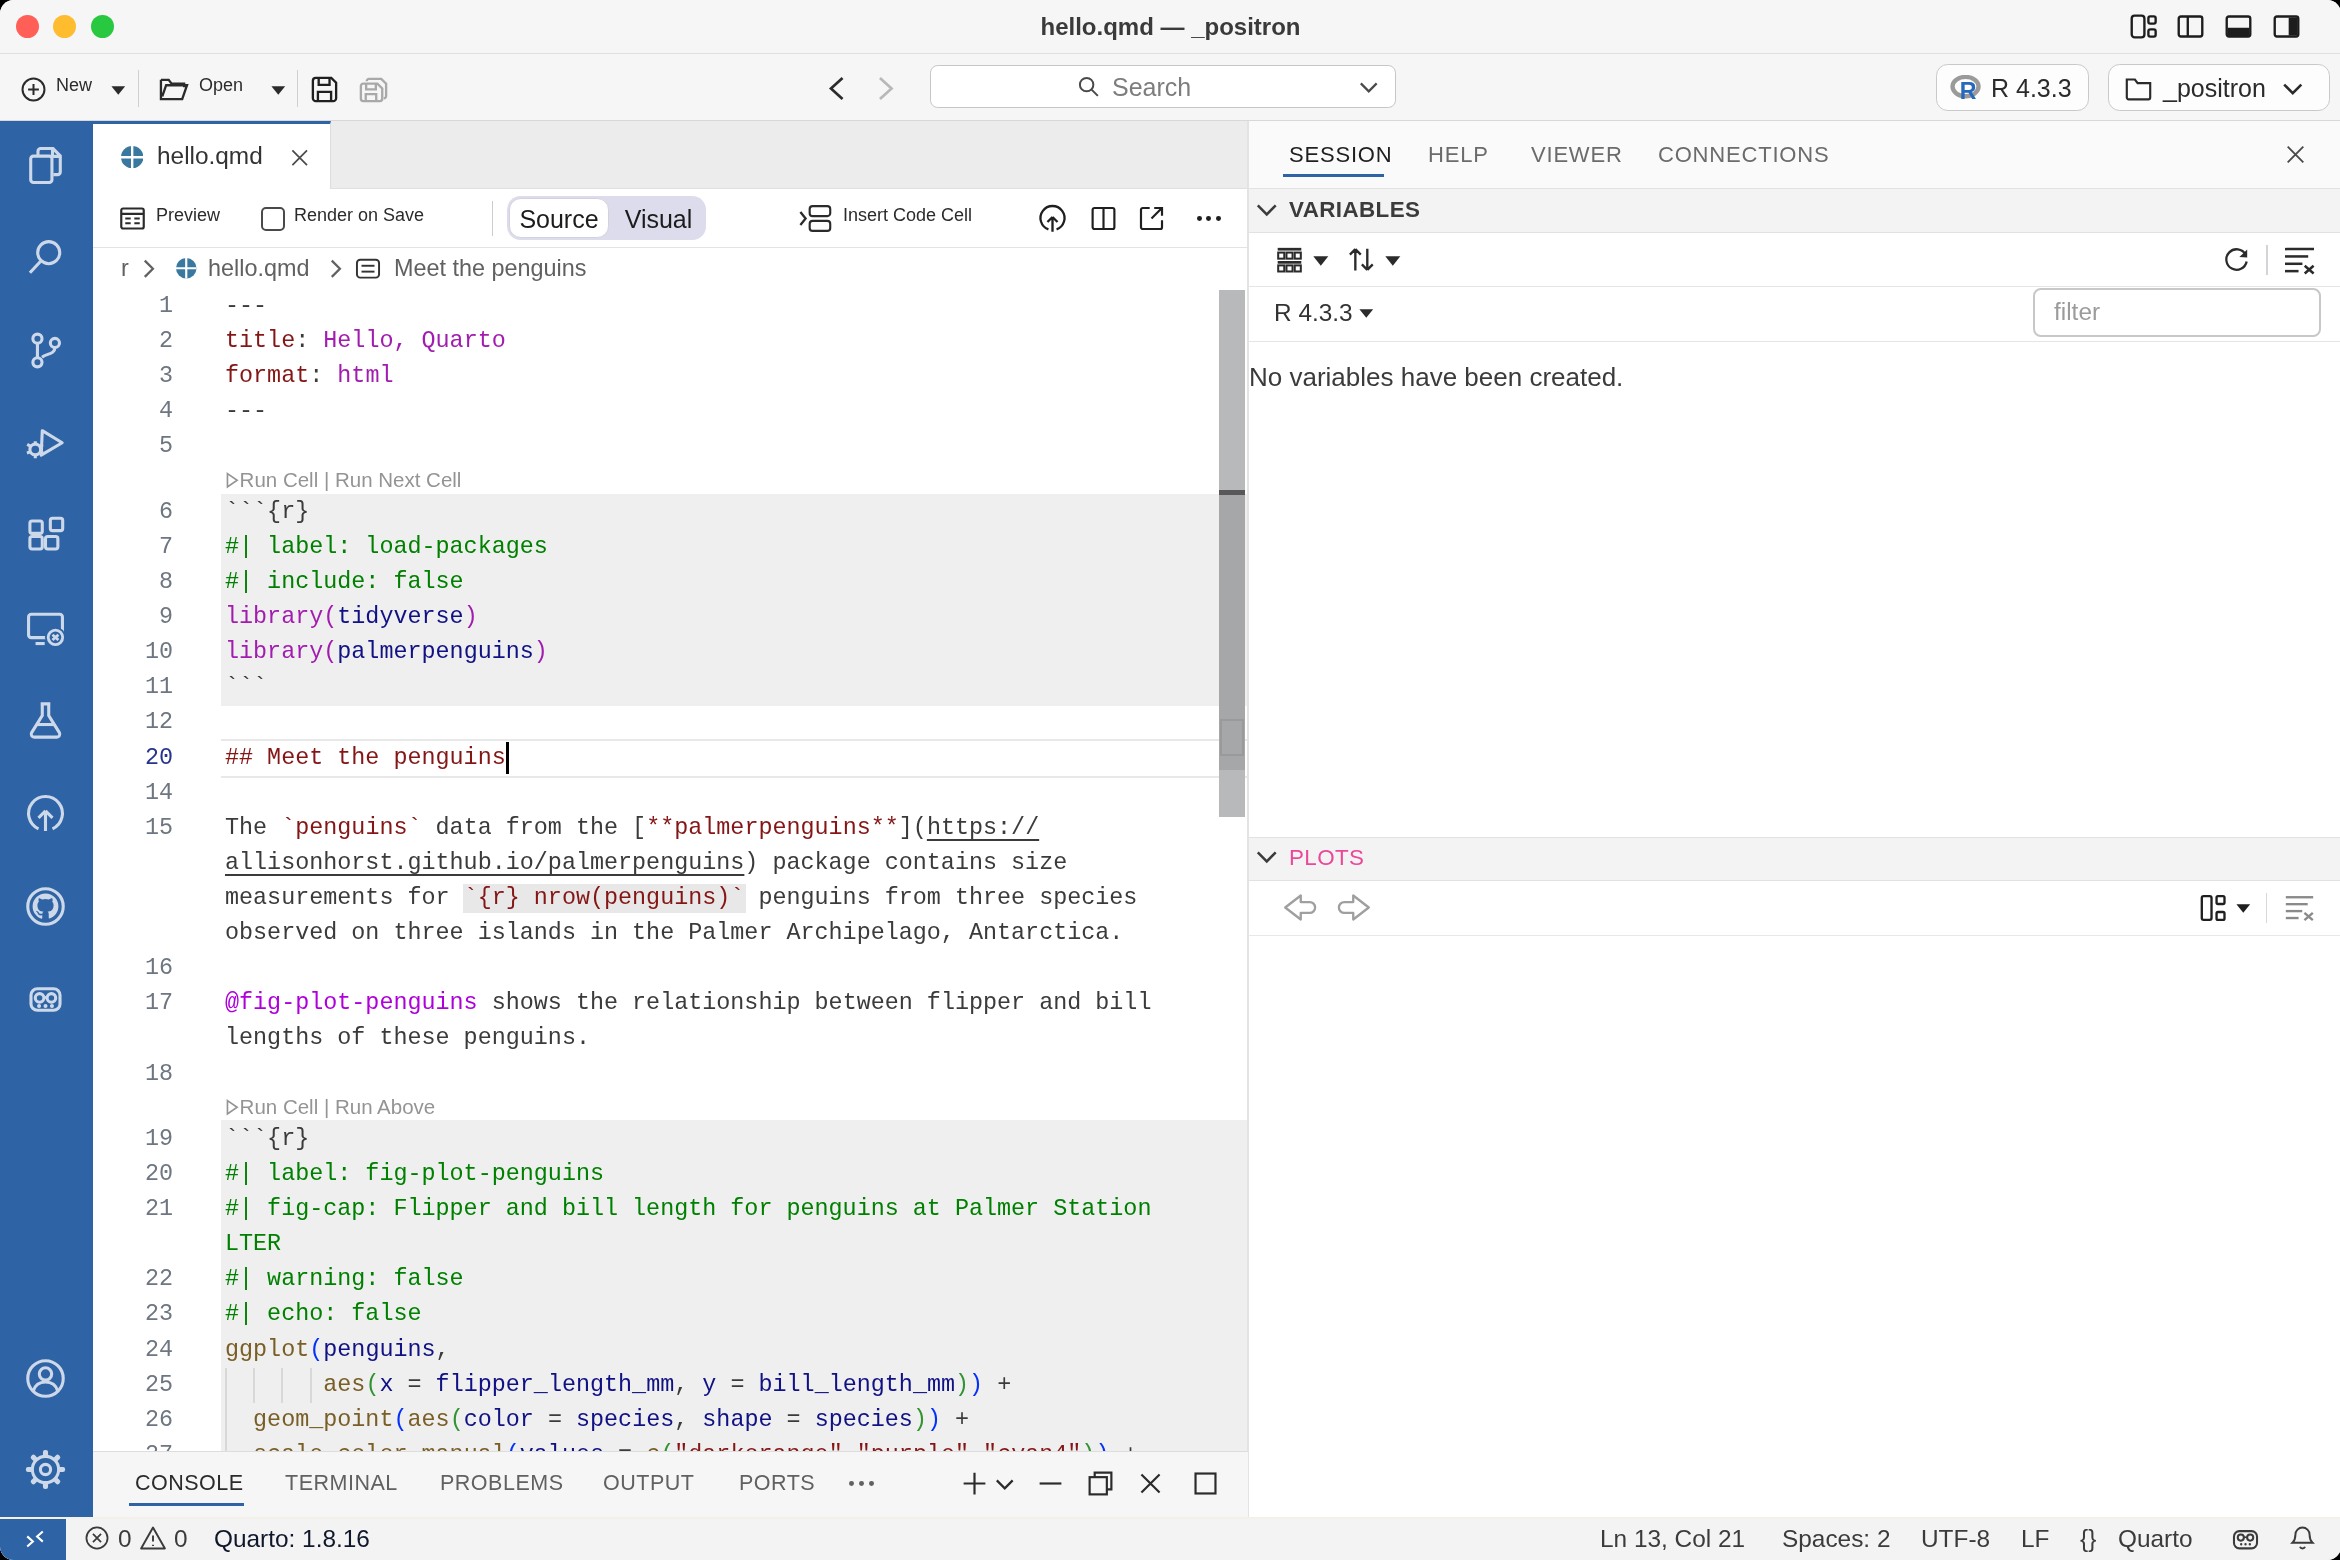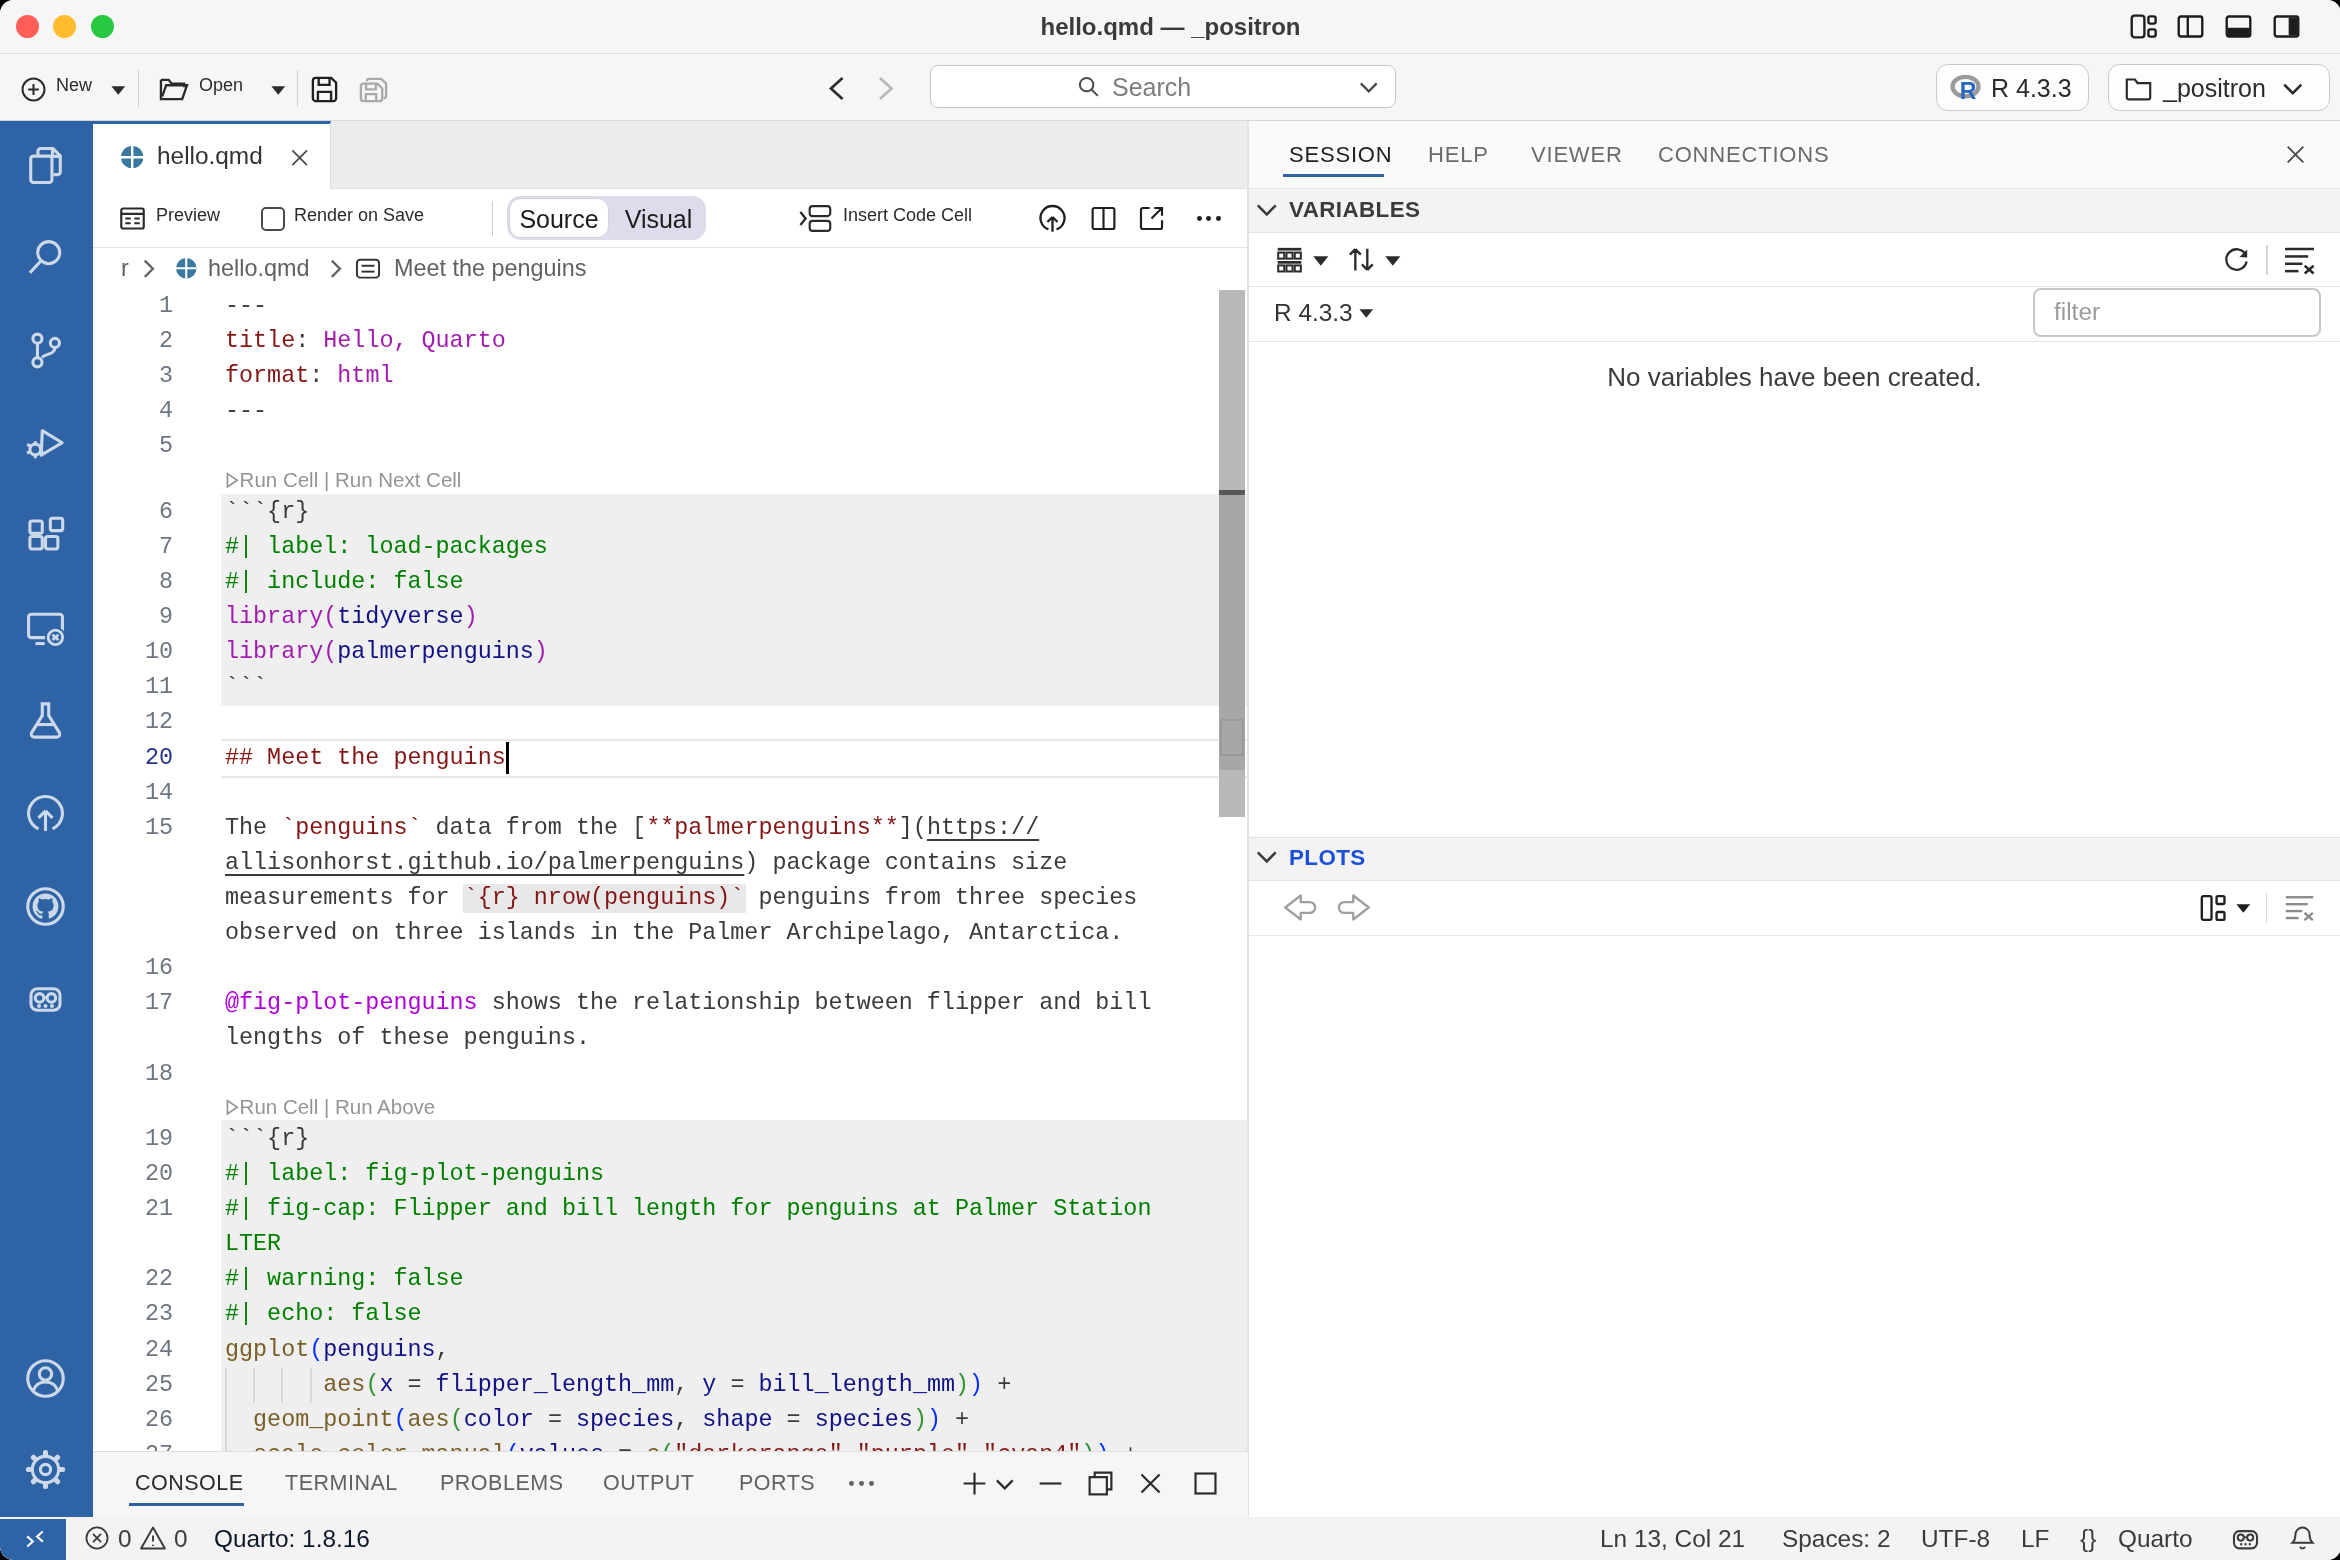--- a/index.html
+++ b/index.html
@@ -371,27 +371,27 @@
       </g>
     </svg>
 
 <div class="a" style="left:1249px;top:287px;width:1091px;height:55px;background:#fff;border-bottom:1px solid #e5e5e5"></div>
 <div class="a" style="left:1274px;top:299px;font-size:24.4px;color:#333">R 4.3.3</div>
 <svg class="a" style="left:1358px;top:308px" width="16.6" height="10.7" viewBox="0 0 10 7">
       <path d="M0.5 0.8h9L5 6.4z" fill="#2b2b2b"></path>
     </svg>
 <div class="a" style="left:2033px;top:288px;width:288px;height:49px;background:#fff;border:2px solid #c8c8c8;border-radius:7.8px"></div>
 <div class="a" style="left:2054px;top:298px;font-size:24.4px;color:#9b9b9b">filter</div>
-<div class="a" style="left:1249px;top:362px;width:1091px;height:29px;text-align:center;font-size:26px;color:#3b3b3b">No variables have been created.</div>
+<div class="a" style="left:1249px;top:362px;width:1091px;height:29px;text-align:left;font-size:26px;color:#3b3b3b">No variables have been created.</div>
 
 <div class="a" style="left:1249px;top:837px;width:1091px;height:44px;background:#f3f3f3;border-top:1px solid #e2e2e2;border-bottom:1px solid #e2e2e2"></div>
 <svg class="a" style="left:1256px;top:850px" width="21.5" height="15.6" viewBox="0 0 12 8">
       <path d="M1 1l5 5 5-5" fill="none" stroke="#3b3b3b" stroke-width="1.4"></path>
     </svg>
-<div class="a" style="left:1289px;top:845px;font-size:22.4px;font-weight:bold;letter-spacing:0.4px;color:#1d4ed8">PLOTS</div>
+<div class="a" style="left:1289px;top:845px;font-size:22.4px;font-weight:normal;letter-spacing:0.4px;color:#ec4899">PLOTS</div>
 <div class="a" style="left:1249px;top:881px;width:1091px;height:55px;background:#fff;border-bottom:1px solid #e8e8e8"></div>
 <svg class="a" style="left:1280px;top:891px" width="45" height="33" viewBox="0 0 23 17">
       <path d="M10.6 2.3v3.4h4.6a2.8 2.8 0 0 1 0 5.6h-4.6v3.4L2.6 8.5z" fill="none" stroke="#9f9f9f" stroke-width="1.2" stroke-linejoin="round"></path>
     </svg>
 <svg class="a" style="left:1329px;top:891px" width="45" height="33" viewBox="0 0 23 17">
       <path d="M12.4 2.3v3.4H7.8a2.8 2.8 0 0 0 0 5.6h4.6v3.4L20.4 8.5z" fill="none" stroke="#9f9f9f" stroke-width="1.2" stroke-linejoin="round"></path>
     </svg>
 <svg class="a" style="left:2200px;top:893px" width="27" height="30" viewBox="0 0 15 16" fill="none" stroke="#1f1f1f" stroke-width="1.3">
       <rect x="1" y="1.4" width="5.4" height="13.2" rx="1"></rect>
       <rect x="9.2" y="1.4" width="4.4" height="4.4" rx="0.8"></rect>

